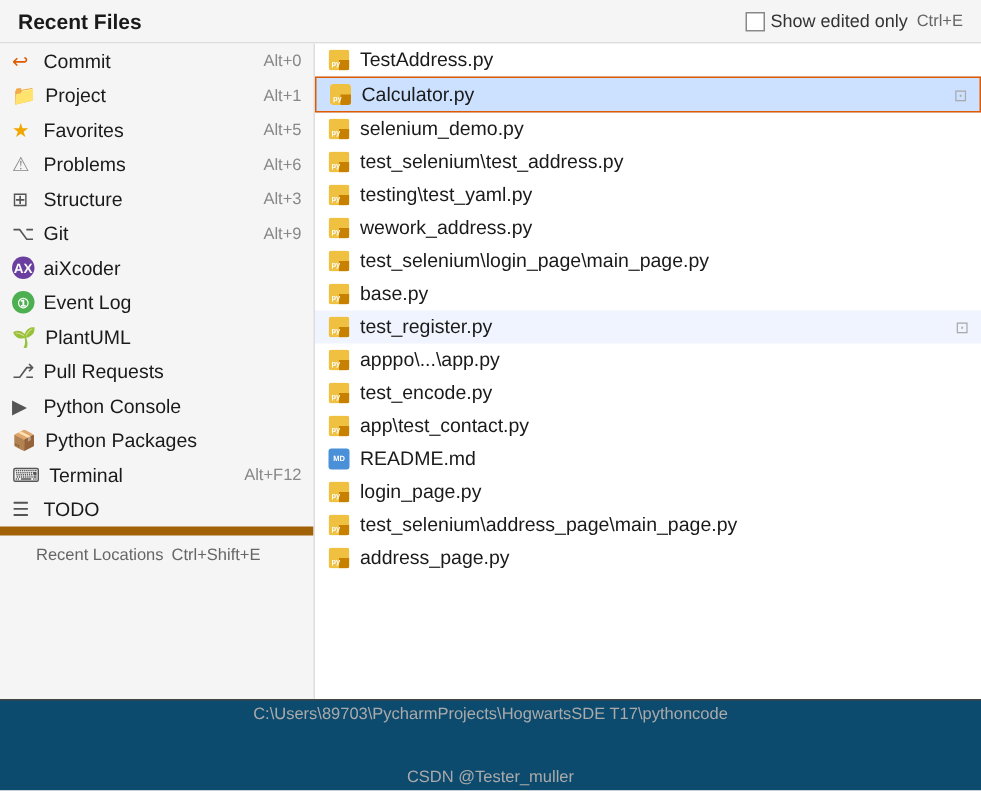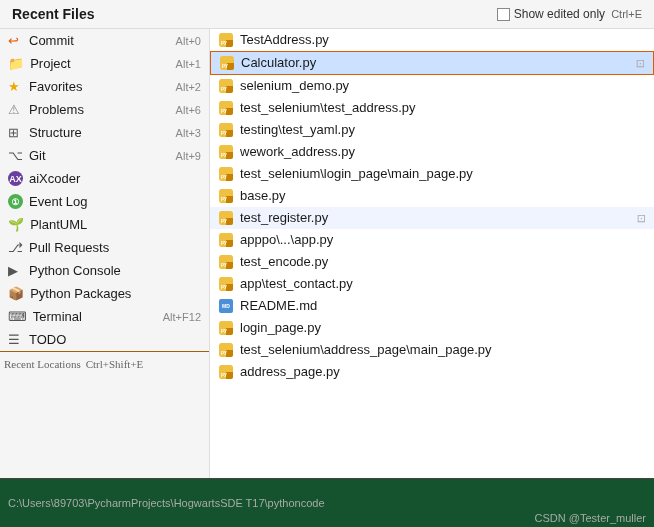--- a/index.html
+++ b/index.html
@@ -114,37 +114,37 @@
     }
     .file-icon {
       width: 16px;
       height: 16px;
       display: inline-flex;
       align-items: center;
       justify-content: center;
       flex-shrink: 0;
     }
     .footer {
-      background: #14532d;
+      background: #0c4a6e;
       color: #ccc;
       font-size: 11px;
       padding: 3px 8px;
       display: flex;
       align-items: center;
       justify-content: space-between;
       border-top: 1px solid #444;
+      flex-direction: column;
     }
     .footer-path { color: #aaa; }
     .footer-right { color: #aaa; margin-top: 30px; }
     .recent-locations {
-      padding: 5px 4px;
+      padding: 5px 24px;
       font-size: 12px;
       color: #333;
-      border-top: 1px solid #a16207;
-      font-family: Liberation Serif, serif;
+      border-top: 6px solid #a16207;
     }
     .recent-locations span {
       color: #666;
       font-size: 11px;
     }
     
     .dock-icon {
       font-size: 11px;
       color: #aaa;
     }
@@ -182,21 +182,21 @@
               <span style="color: rgb(85, 85, 85); font-size: 13px; display: inline-flex; align-items: center; min-width: 15px;">📁</span>
               <span>Project</span>
             </div>
             <span class="sidebar-item-shortcut">Alt+1</span>
           </div>
           <div class="sidebar-item">
             <div class="sidebar-item-left">
               <span style="color: rgb(240, 168, 0); font-size: 13px; display: inline-flex; align-items: center; min-width: 15px;">★</span>
               <span>Favorites</span>
             </div>
-            <span class="sidebar-item-shortcut">Alt+2</span>
+            <span class="sidebar-item-shortcut">Alt+5</span>
           </div>
           <div class="sidebar-item">
             <div class="sidebar-item-left">
               <span style="color: rgb(136, 136, 136); font-size: 13px; display: inline-flex; align-items: center; min-width: 15px;">⚠</span>
               <span>Problems</span>
             </div>
             <span class="sidebar-item-shortcut">Alt+6</span>
           </div>
           <div class="sidebar-item">
             <div class="sidebar-item-left">

